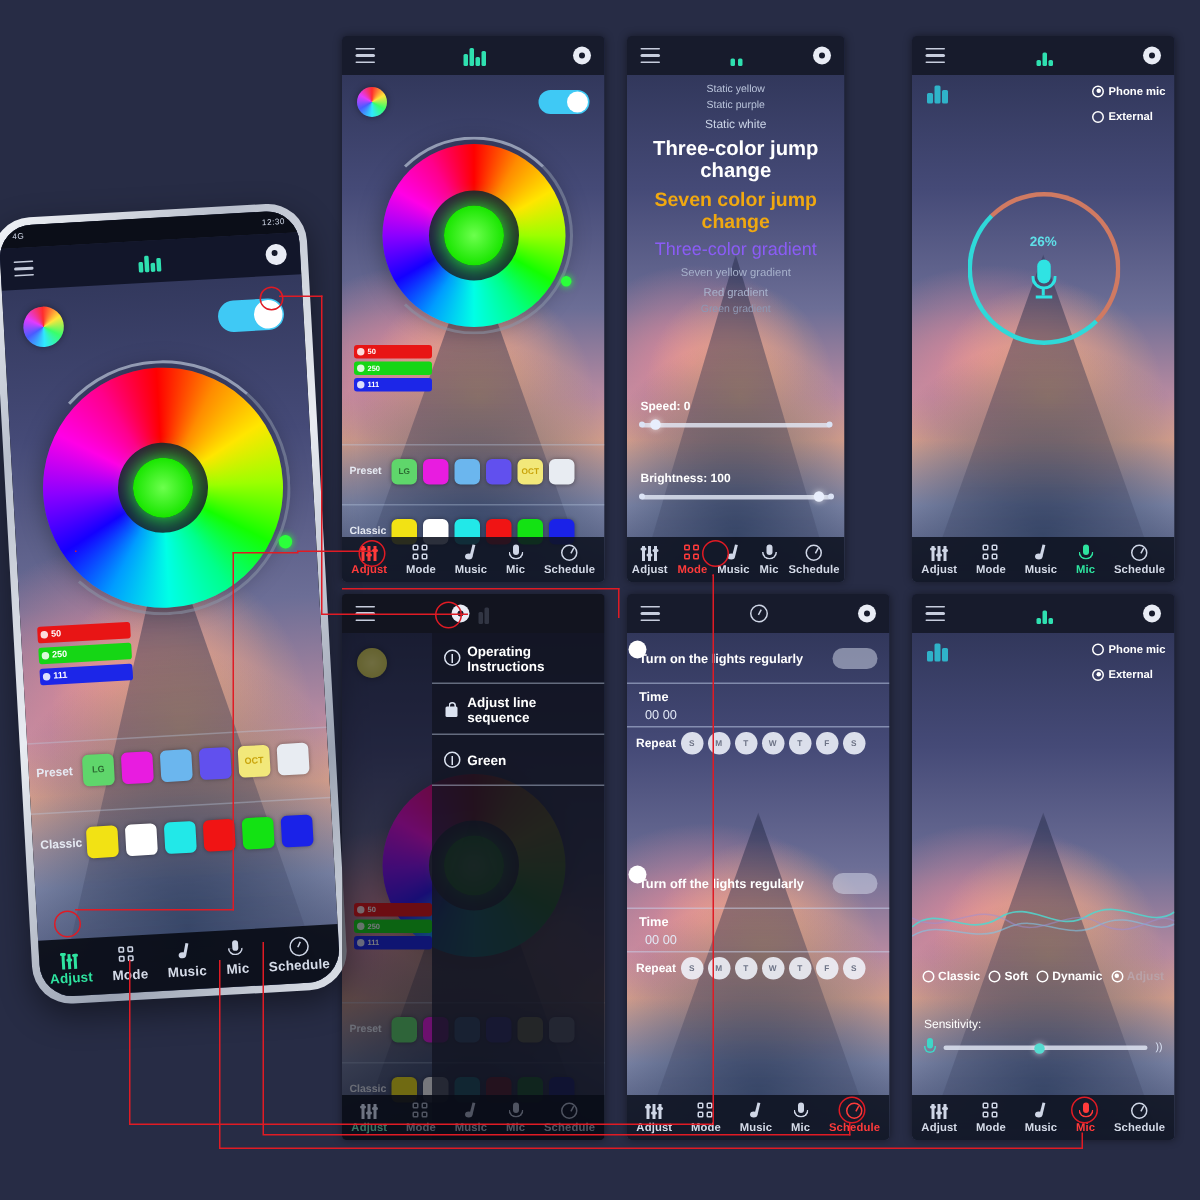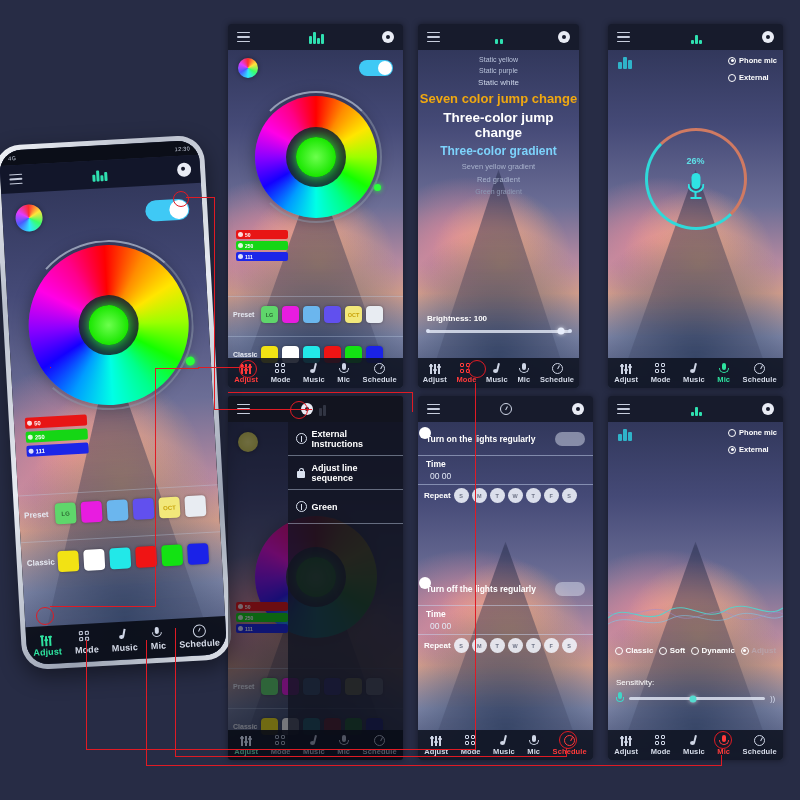--- a/index.html
+++ b/index.html
@@ -152,21 +152,21 @@
       display:flex;align-items:center;justify-content:center;font-size:5.5px;font-weight:700;}
   .hr{position:absolute;left:0;right:0;height:1px;background:rgba(190,205,230,.35);z-index:5;}
 
   
   .mode-list{position:absolute;left:0;right:0;top:28px;z-index:5;text-align:center;}
   .mode-item{color:#c9d2e8;margin:4px 0;}
   .m-dim{font-size:7px;color:#b9c3da;}
   .m-dim2{font-size:8px;color:#cdd6e8;}
   .m-big{font-size:13.5px;font-weight:700;color:#ffffff;}
   .m-sel{font-size:13px;font-weight:700;color:#f0a810;}
-  .m-big2{font-size:12px;font-weight:700;color:#7dd3fc;}
+  .m-big2{font-size:12px;font-weight:400;color:#8b5cf6;}
   .m-faint{font-size:7.5px;color:#a8b2cc;}
   .m-faint2{font-size:7px;color:#8e98b4;}
 
   .slider-wrap{position:absolute;left:0;right:0;z-index:5;padding:0 9px;box-sizing:border-box;}
   .slider-label{font-size:8px;color:#fff;font-weight:700;margin-bottom:7px;}
   .track{height:2.5px;background:rgba(226,232,245,.82);border-radius:2px;position:relative;}
   .track .knob2{position:absolute;top:50%;transform:translate(-50%,-50%);width:7px;height:7px;border-radius:50%;background:#e8eefc;box-shadow:0 0 4px rgba(255,255,255,.7);}
   .track .tick{position:absolute;top:50%;transform:translate(-50%,-50%);width:4px;height:4px;border-radius:50%;background:#dbe3f5;}
 
   
@@ -370,47 +370,57 @@
         <div class="nav-gly g-mic"></div>
         <div class="nav-label">Mic</div>
       </div>
       <div class="nav-item">
         <div class="nav-gly g-sched"></div>
         <div class="nav-label">Schedule</div>
       </div>
     </div>
   </div>
 
-  <div class="panel" style="left:418px;top:24px;width:161px;height:364px;">
+  <div class="panel" style="left:418px;top:24px;width:145px;height:364px;">
     <div class="scene"></div>
     <div class="topbar">
       <div class="tb-ic menu-ic">
           <span></span>
           <span></span>
           <span></span>
         </div>
       <div class="ctr-ic" style="gap:2px;">
         <i style="height:5px;background:#2fe0b0"></i>
           <i style="height:5px;background:#2fe0b0"></i>
       </div>
       <div class="gear-ic"></div>
     </div>
 
     <div class="mode-list">
       <div class="mode-item m-dim">Static yellow</div>
       <div class="mode-item m-dim">Static purple</div>
       <div class="mode-item m-dim2">Static white</div>
+      <div class="mode-item m-big">Three-color jump change</div>
       <div class="mode-item m-sel">Seven color jump change</div>
-      <div class="mode-item m-big">Three-color jump change</div>
       <div class="mode-item m-big2">Three-color gradient</div>
       <div class="mode-item m-faint">Seven yellow gradient</div>
       <div class="mode-item m-faint">Red gradient</div>
       <div class="mode-item m-faint2">Green gradient</div>
     </div>
 
+    <div class="slider-wrap" style="top:242px;">
+      <div class="slider-label">
+        <span>Speed:</span>&nbsp;<span>0</span>
+      </div>
+      <div class="track">
+        <div class="tick" style="left:1%"></div>
+        <div class="knob2" style="left:8%"></div>
+        <div class="tick" style="left:99%"></div>
+      </div>
+    </div>
 
     <div class="slider-wrap" style="top:290px;">
       <div class="slider-label">
         <span>Brightness:</span>&nbsp;<span>100</span>
       </div>
       <div class="track">
         <div class="tick" style="left:1%"></div>
         <div class="knob2" style="left:94%"></div>
         <div class="tick" style="left:100%"></div>
       </div>
@@ -586,21 +596,21 @@
       <div class="ctr-ic" style="opacity:.35;">
           <i style="height:8px;background:#6d7488"></i>
           <i style="height:11px;background:#6d7488"></i>
         </div>
       <div></div>
     </div>
 
     <div class="menu-overlay">
       <div class="menu-item">
         <div class="mi-ic ic-circle"></div>
-        <div class="mi-lbl">External Instructions</div>
+        <div class="mi-lbl">Operating Instructions</div>
       </div>
       <div class="menu-item">
         <div class="mi-ic ic-lock"></div>
         <div class="mi-lbl">Adjust line sequence</div>
       </div>
       <div class="menu-item">
         <div class="mi-ic ic-circle"></div>
         <div class="mi-lbl">Green</div>
       </div>
     </div>

